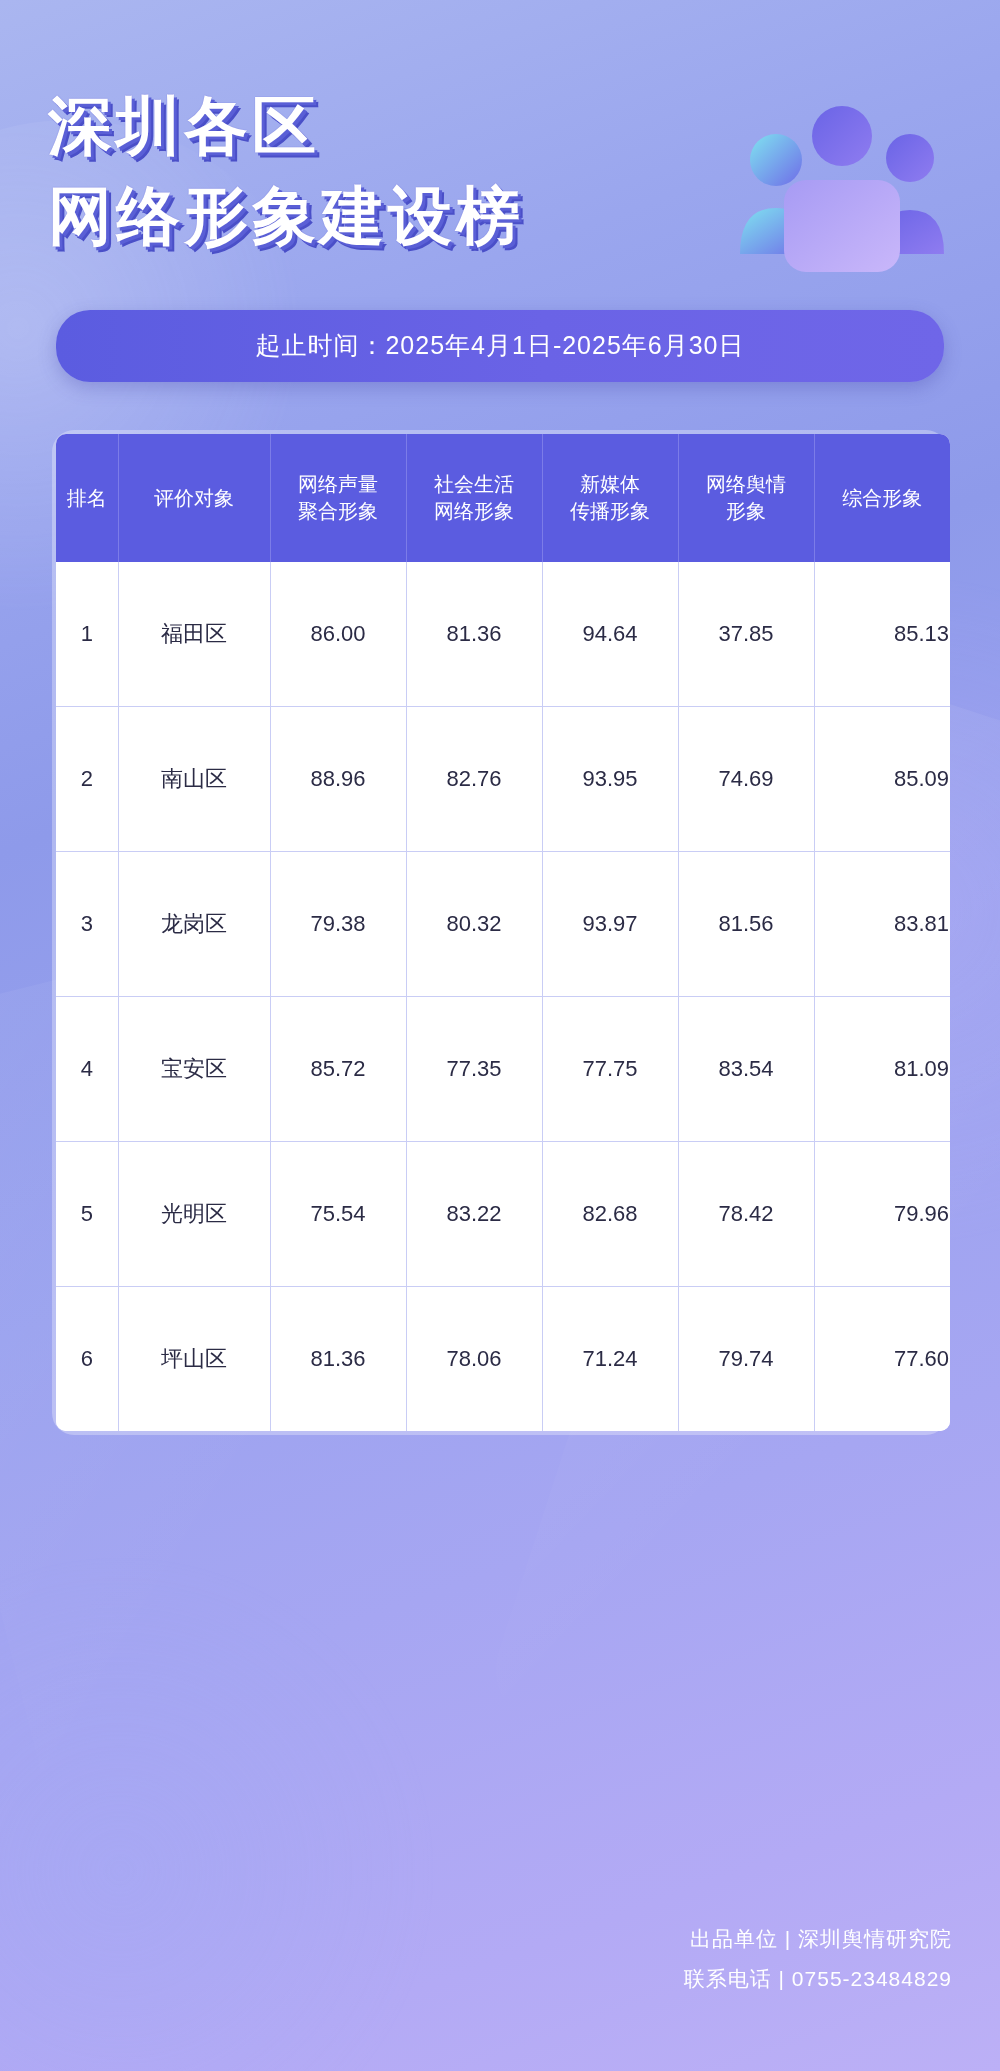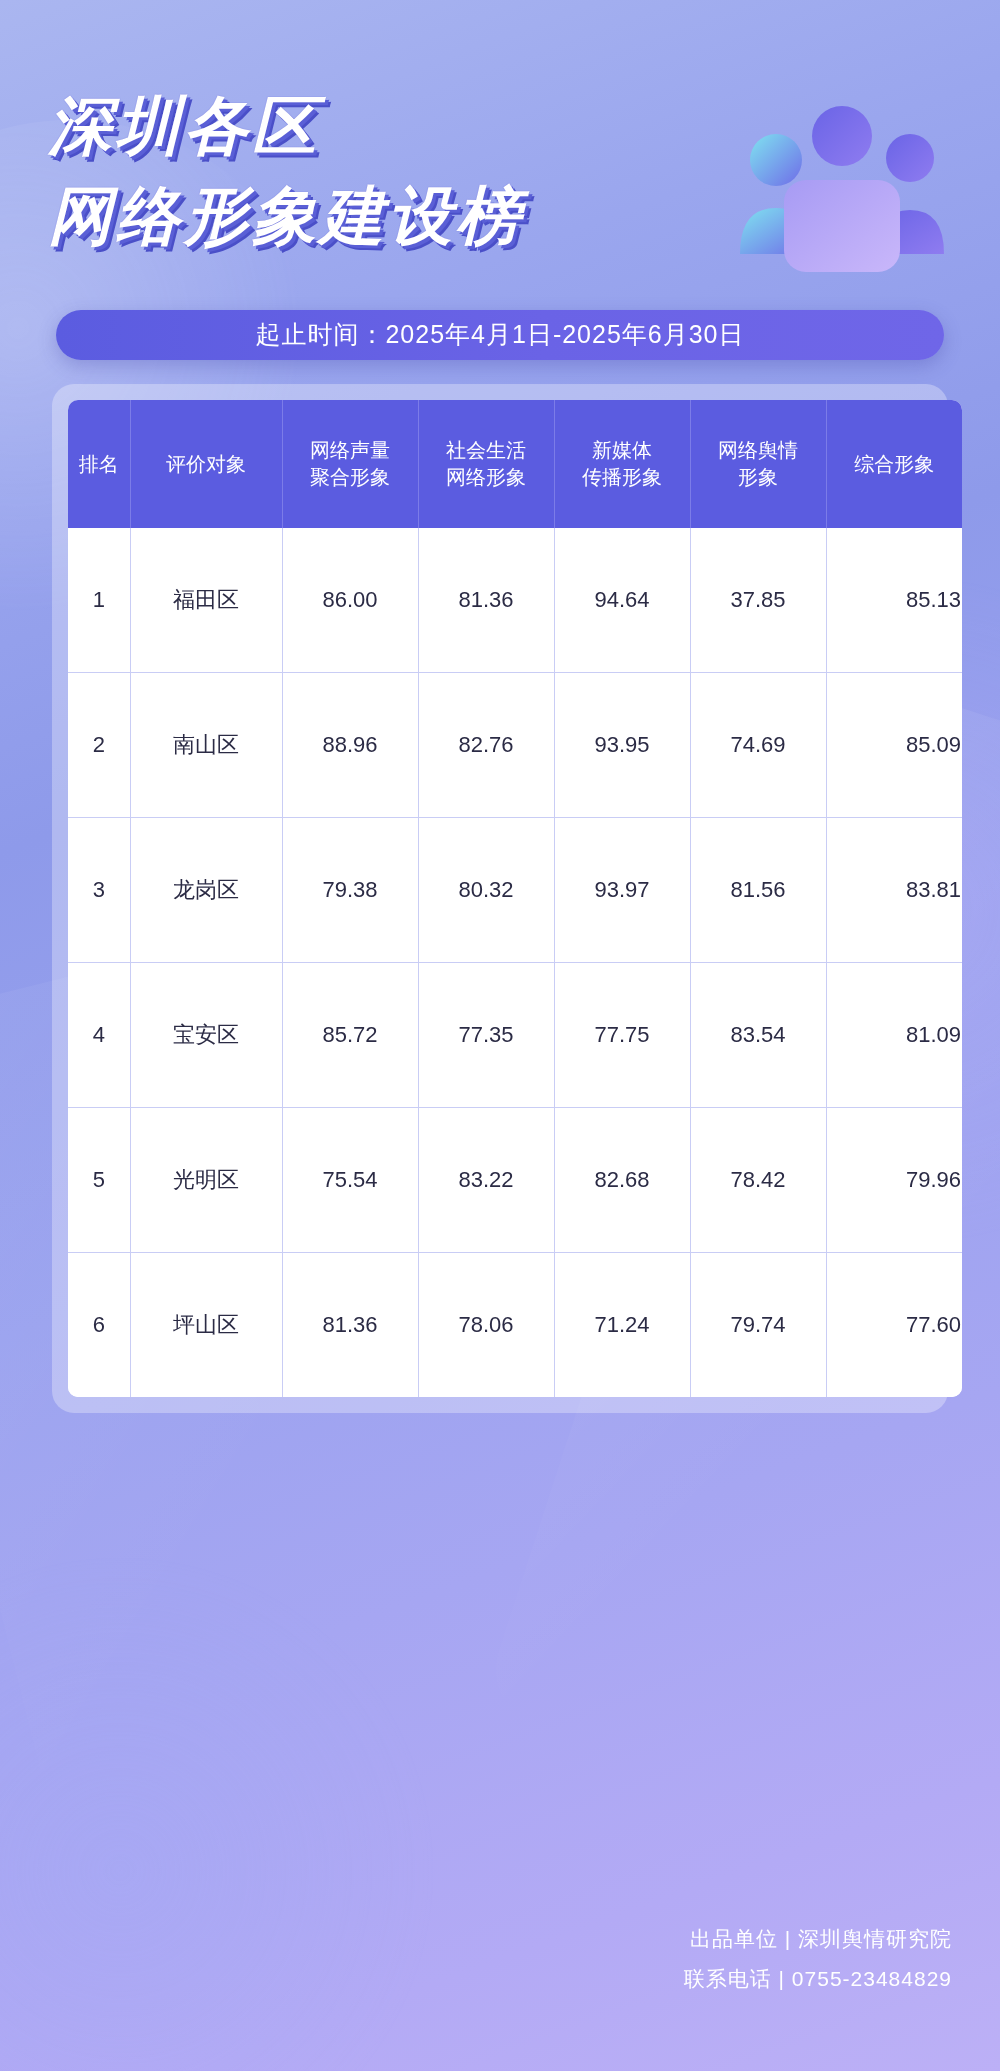--- a/index.html
+++ b/index.html
@@ -74,21 +74,20 @@
     position: relative;
     width: 640px;
   }
   .title-line {
     font-family: "DejaVu Sans", "Liberation Sans", sans-serif;
     font-weight: bold;
     font-size: 64px;
     letter-spacing: 4px;
     line-height: 1.28;
     color: #ffffff;
-    font-style: italic;
     text-shadow:
       3px 3px 0 #5a5fd6,
       5px 5px 0 #4a4fc8,
       0 0 1px #5a5fd6;
   }
   .title-line.second {
     margin-top: 8px;
   }
 
   
@@ -99,43 +98,43 @@
     width: 230px;
     height: 200px;
     z-index: 3;
   }
 
   
   .date-pill {
     position: relative;
     margin: 52px auto 0 auto;
     width: 888px;
-    height: 50px;
+    height: 72px;
     border-radius: 34px;
     background: linear-gradient(90deg, #5b5ce0 0%, #6a63e6 55%, #6f66e8 100%);
     box-shadow: 0 6px 18px rgba(60,62,160,0.28);
     display: flex;
     align-items: center;
     justify-content: center;
     z-index: 4;
   }
   .date-pill span {
     color: #ffffff;
     font-size: 25px;
     letter-spacing: 1px;
   }
 
   
   .table-wrap {
     position: relative;
-    margin: 24px auto 0 auto;
+    margin: 48px auto 0 auto;
     width: 896px;
     border-radius: 22px;
     background: rgba(255,255,255,0.30);
-    padding: 16px;
+    padding: 4px;
     box-sizing: border-box;
     z-index: 4;
   }
   table.rank-table {
     width: 100%;
     border-collapse: collapse;
     background: #ffffff;
     border-radius: 10px;
     overflow: hidden;
     table-layout: fixed;

